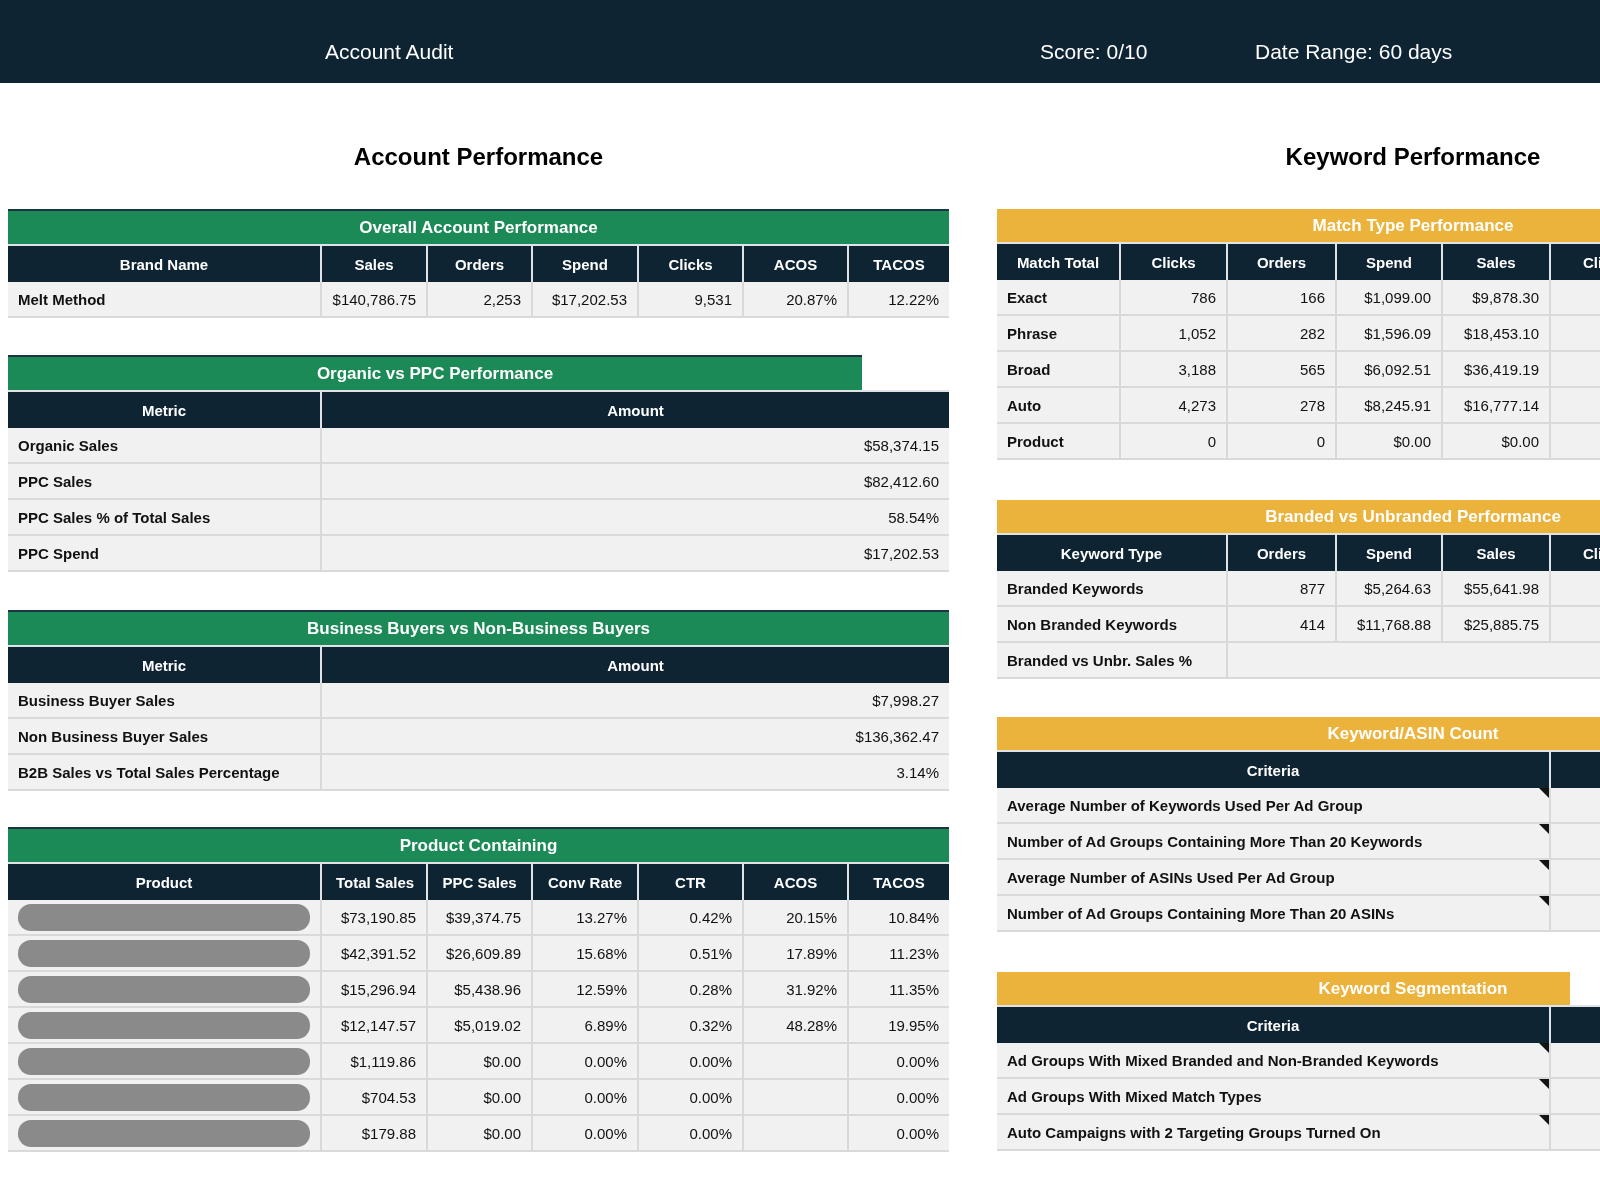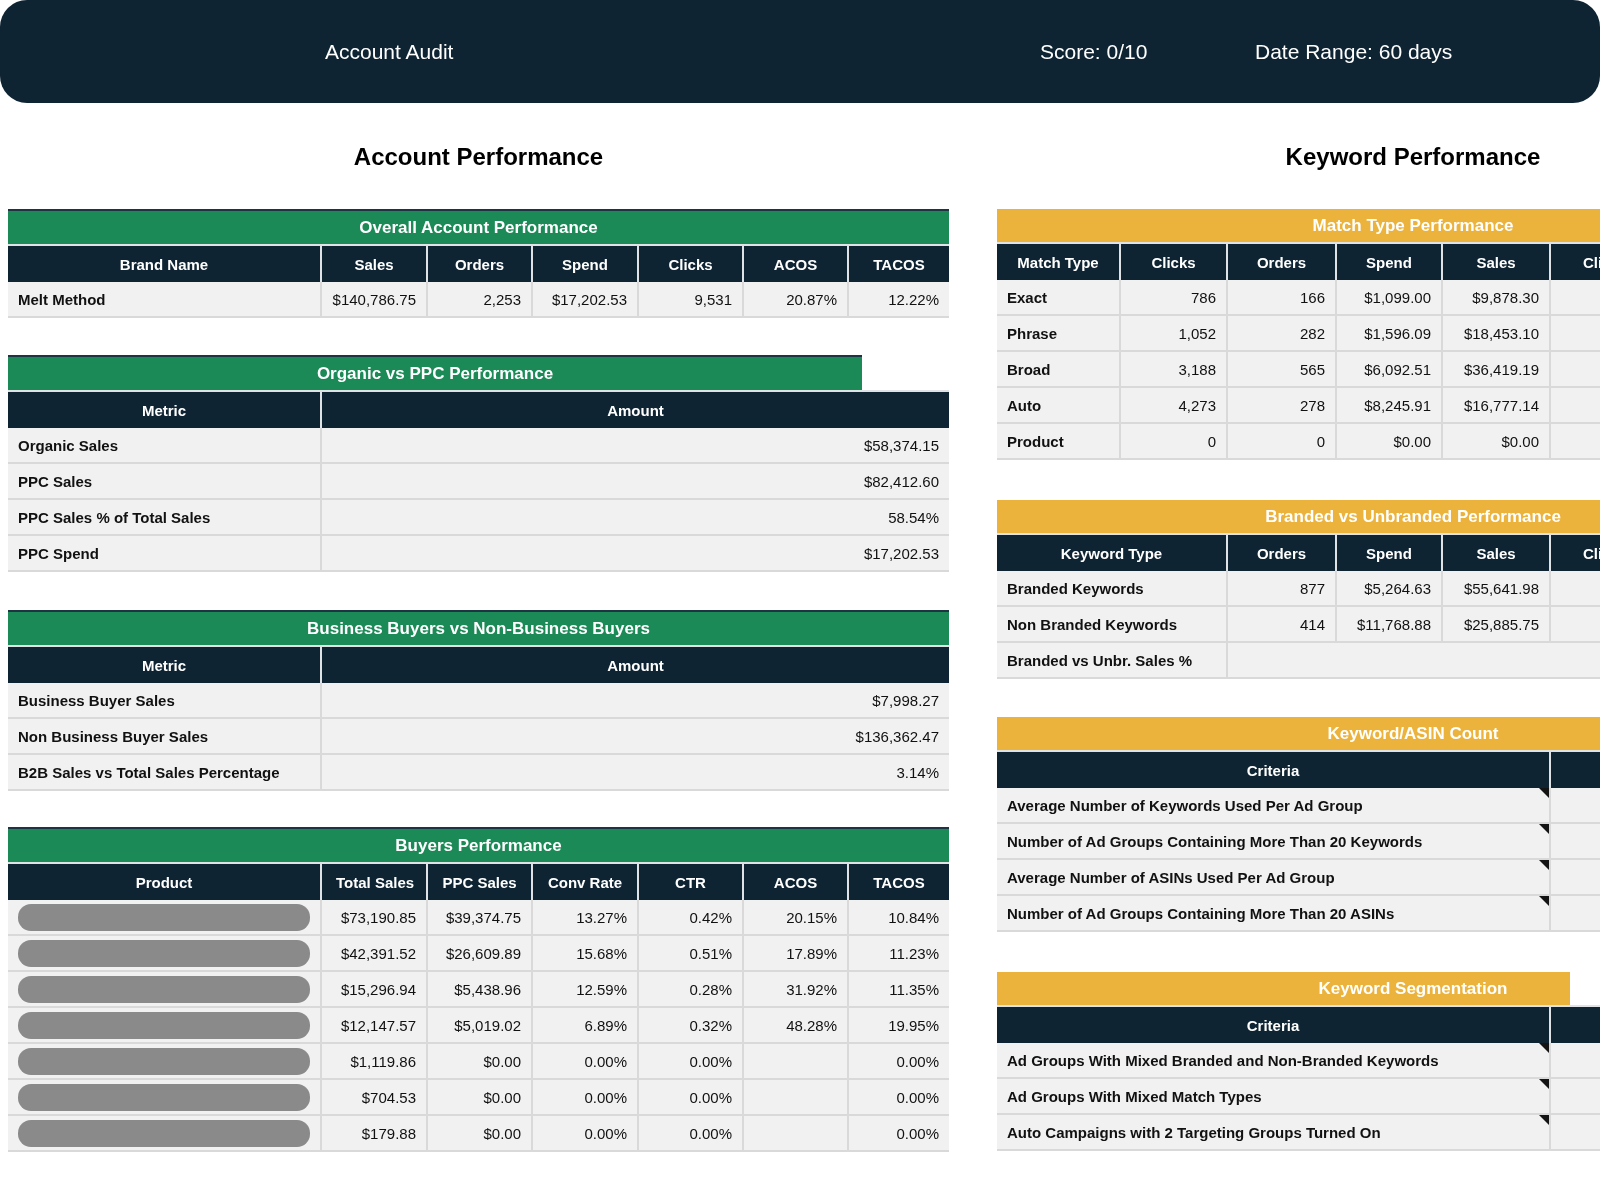--- a/index.html
+++ b/index.html
@@ -1,18 +1,18 @@
 <!DOCTYPE html>
 <html><head>
 <meta charset="utf-8">
 <style>
   html,body{margin:0;padding:0;background:#ffffff;width:1600px;height:1200px;
     font-family:"Liberation Sans",sans-serif;color:#111;position:relative;overflow:hidden;}
   
-  .topbar{position:absolute;left:0;top:0;width:1600px;height:103px;background:#0E2433;border-radius:27px;}
+  .topbar{position:absolute;left:0;top:0;width:1600px;height:83px;background:#0E2433;}
   .topbar span{position:absolute;top:0;height:103px;display:flex;align-items:center;
     color:#fff;font-size:21px;font-weight:400;white-space:nowrap;}
   
   .section-title{position:absolute;font-size:24px;font-weight:700;color:#000;text-align:center;white-space:nowrap;}
   
   .tb{position:absolute;}
   .band{height:33px;line-height:33px;text-align:center;color:#fff;font-weight:700;font-size:17px;white-space:nowrap;position:relative;padding-left:19px;}
   .band.green{background:#1B8A57;border-top:2px solid #1d3542;}
   .band.yellow{background:#ECB33C;}
   .band .bt{position:absolute;left:50%;transform:translateX(-50%);top:0;}
@@ -148,21 +148,21 @@
       <tr>
           <td class="l">B2B Sales vs Total Sales Percentage</td>
           <td class="n">3.14%</td>
         </tr>
     </tbody>
   </table>
 </div>
 
 <div class="tb" style="left:8px;top:827px;width:941px;">
   <div class="band green">
-      <span class="bt">Buyers Performance</span>
+      <span class="bt">Product Containing</span>
     </div>
   <table class="grid" style="width:941px;">
     <colgroup>
         <col style="width:314px">
         <col style="width:106px">
         <col style="width:105px">
         <col style="width:106px">
         <col style="width:105px">
         <col style="width:105px">
         <col style="width:100px">
@@ -272,21 +272,21 @@
       <colgroup>
           <col style="width:124px">
           <col style="width:107px">
           <col style="width:109px">
           <col style="width:106px">
           <col style="width:108px">
           <col style="width:108px">
         </colgroup>
       <thead>
           <tr>
-        <th>Match Type</th>
+        <th>Match Total</th>
         <th>Clicks</th>
         <th>Orders</th>
         <th>Spend</th>
         <th>Sales</th>
         <th>Clicks</th>
       </tr>
         </thead>
       <tbody id="match-rows">
           <tr>
             <td class="l">Exact</td>

